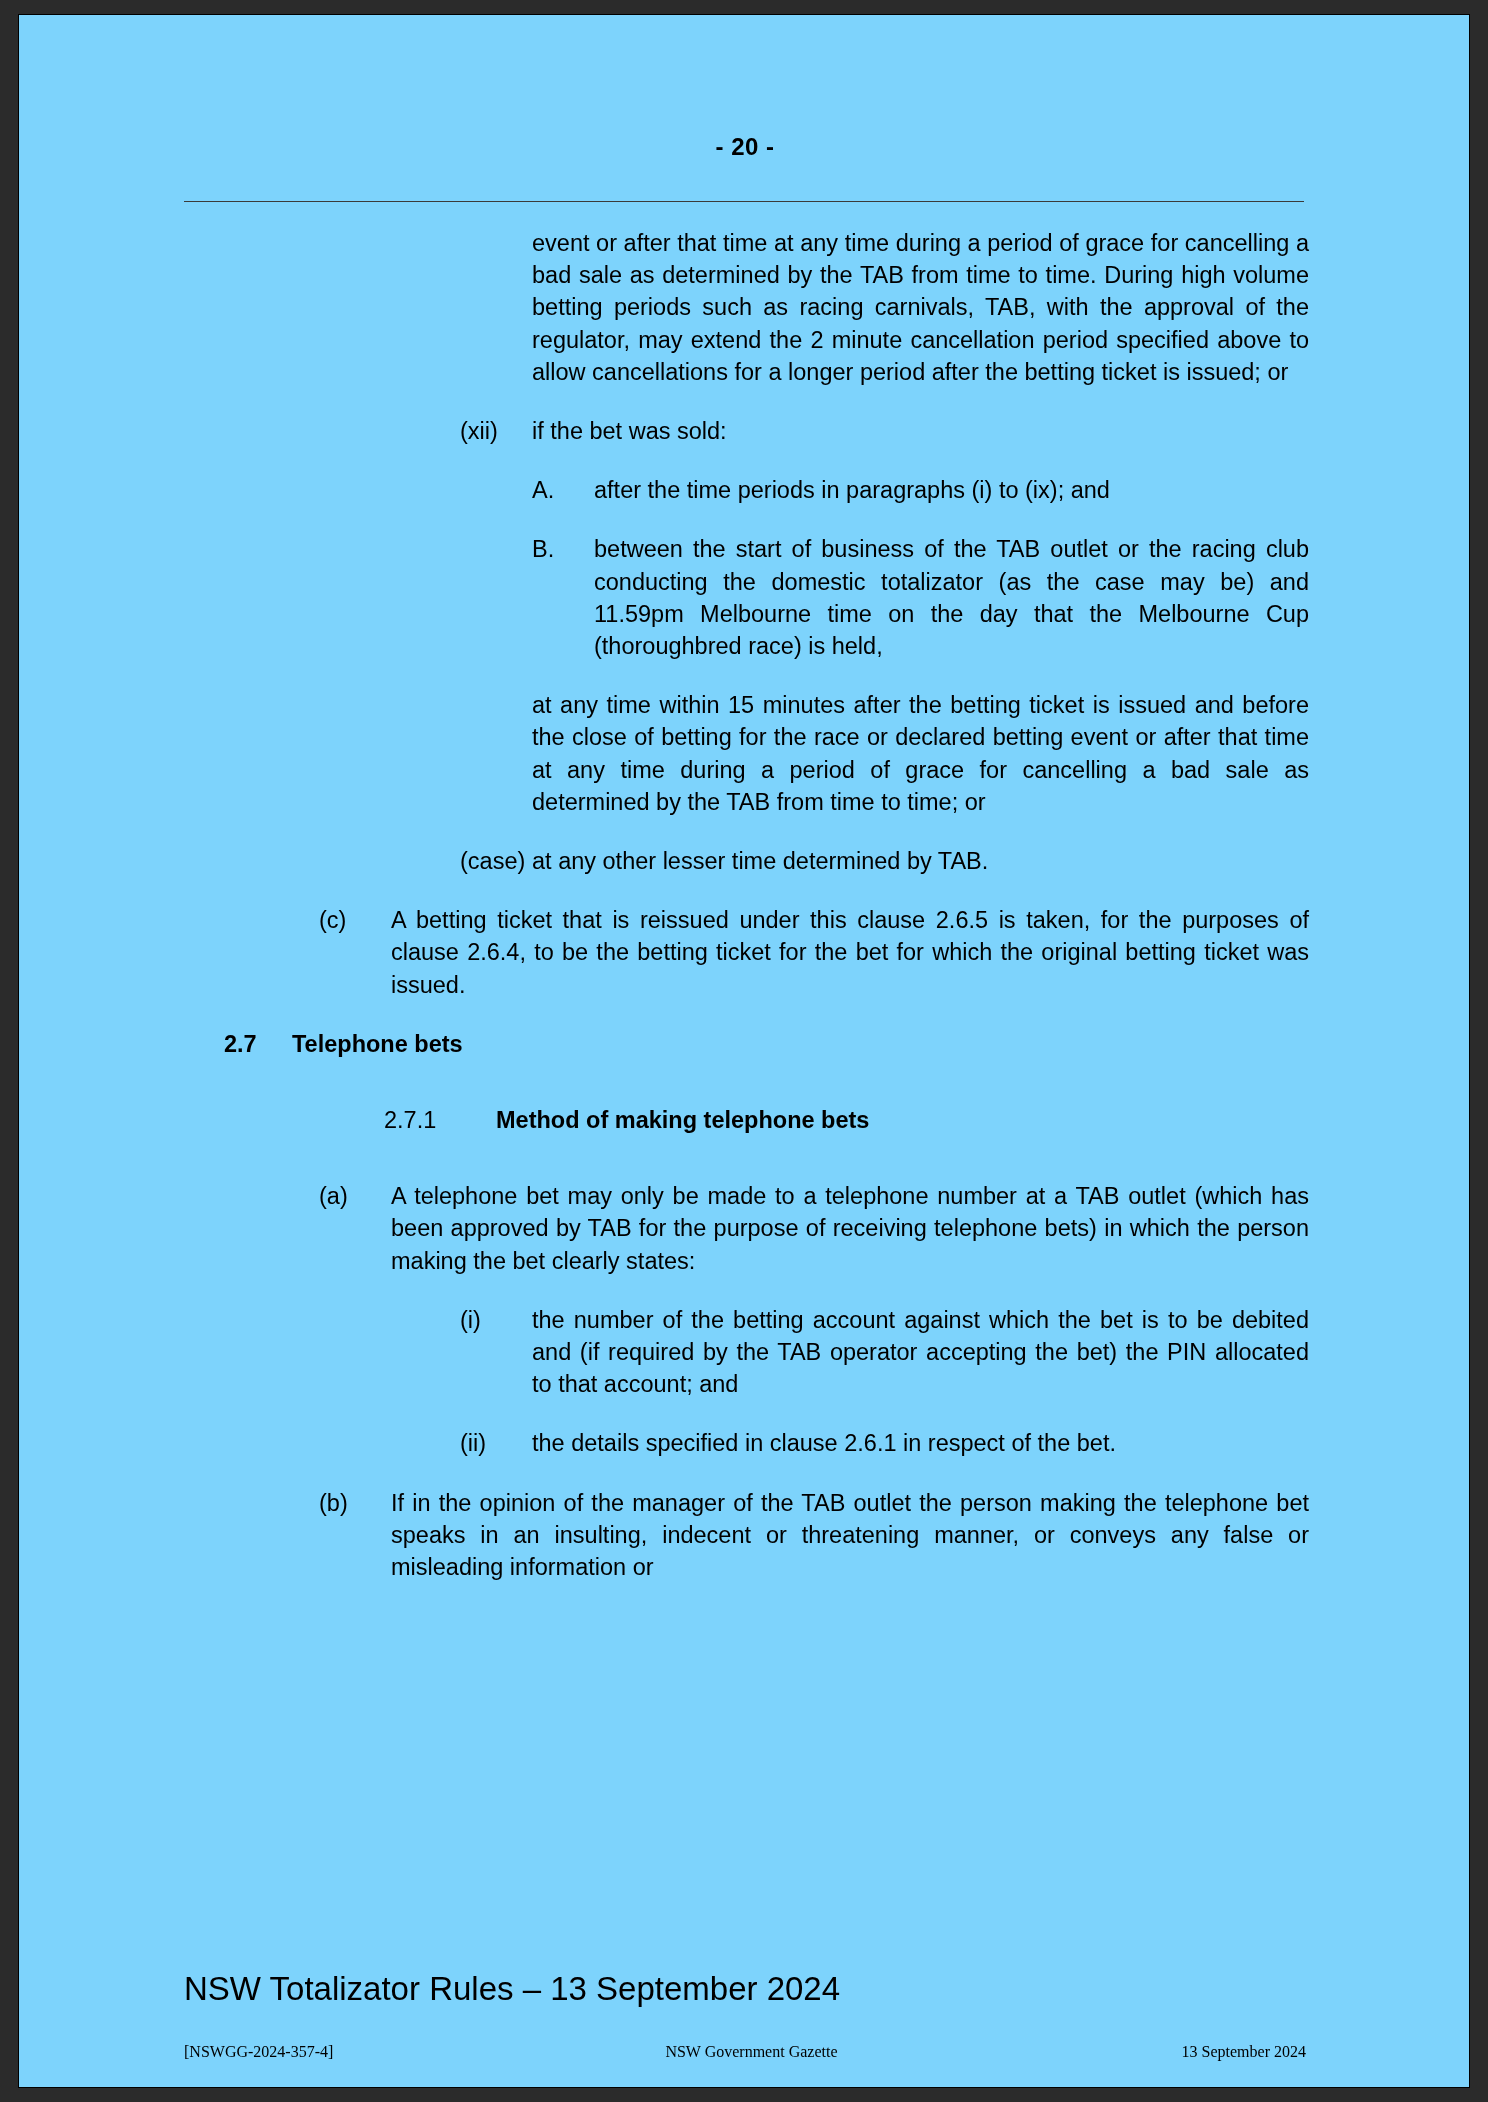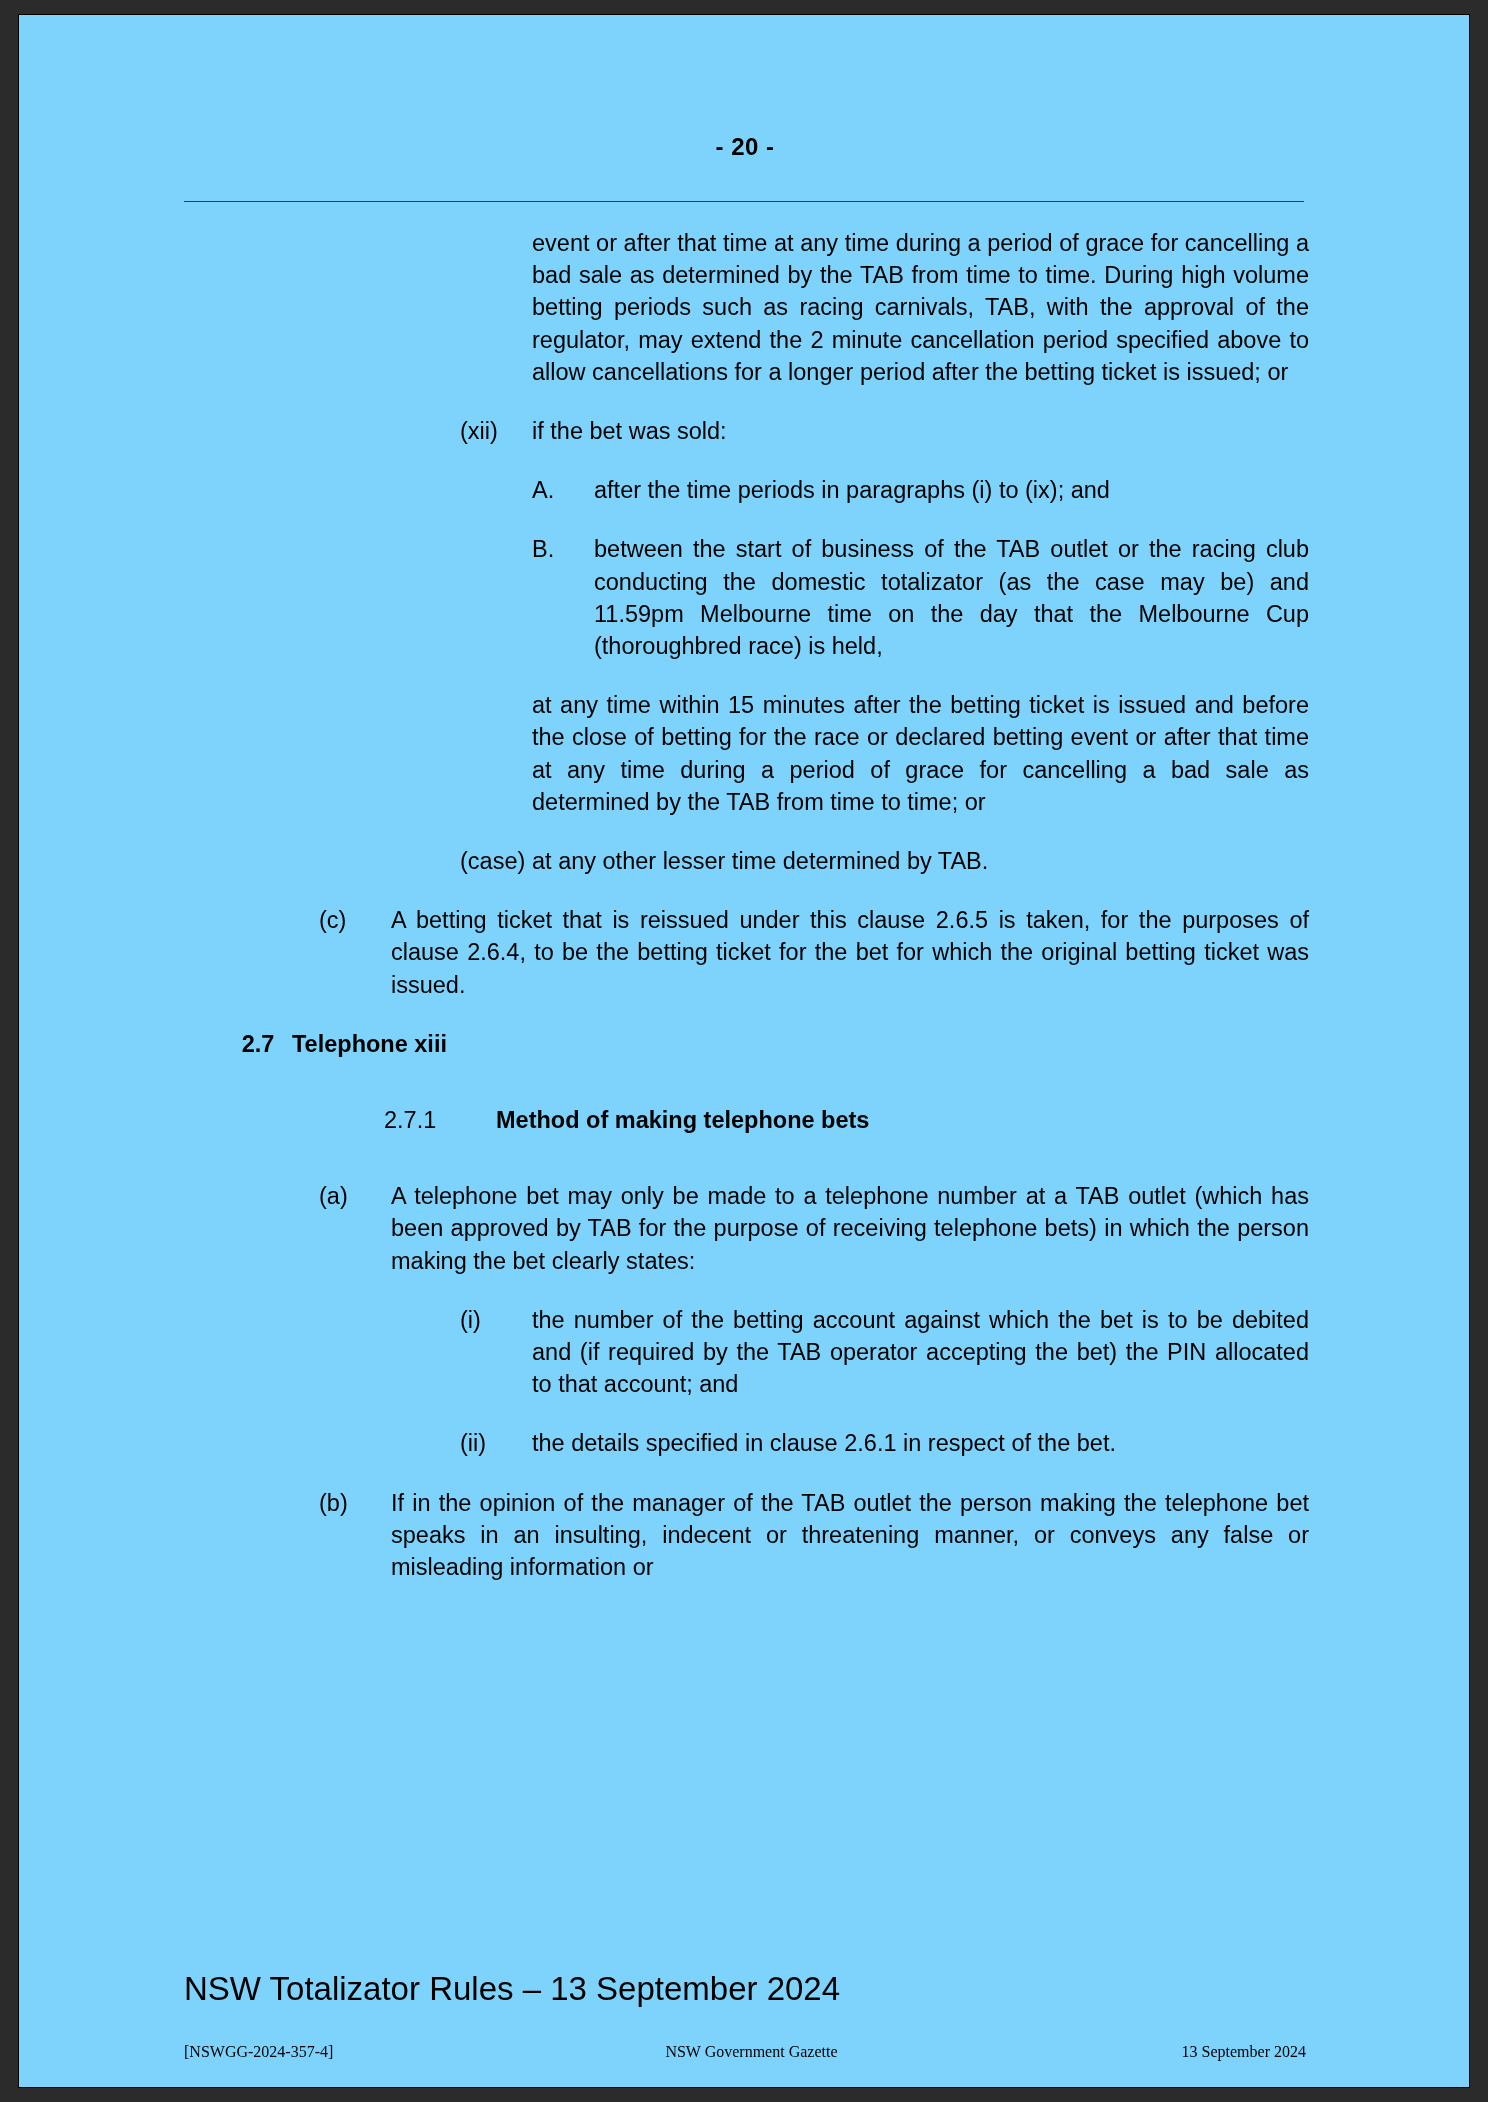--- a/index.html
+++ b/index.html
@@ -106,21 +106,21 @@
     line-height: 32.2px;
     color: #000;
   }
   .h-text {
     flex: 1 1 auto;
     font-size: 23.5px;
     line-height: 32.2px;
     color: #000;
     font-weight: bold;
   }
-  .lvl-h2 .h-num  { width: 68px; font-weight: bold; text-align: center; }
+  .lvl-h2 .h-num  { width: 68px; font-weight: bold; }
   .lvl-h3 .h-num  { width: 112px; font-weight: normal; }
 
   .sp-lg { margin-bottom: 44px; }
 
   
   .doc-footer {
     position: absolute;
     left: 165px;
     top: 1955px;
     font-size: 33px;
@@ -172,21 +172,21 @@
       <div class="row lvl-rom">
         <div class="marker">(case)</div>
         <div class="txt">at any other lesser time determined by TAB.</div>
       </div>
       <div class="row lvl-c">
         <div class="marker">(c)</div>
         <div class="txt">A betting ticket that is reissued under this clause 2.6.5 is taken, for the purposes of clause 2.6.4, to be the betting ticket for the bet for which the original betting ticket was issued.</div>
       </div>
       <div class="heading-row lvl-h2 sp-lg">
         <div class="h-num">2.7</div>
-        <div class="h-text">Telephone xiii</div>
+        <div class="h-text">Telephone bets</div>
       </div>
       <div class="heading-row lvl-h3 sp-lg">
         <div class="h-num">2.7.1</div>
         <div class="h-text">Method of making telephone bets</div>
       </div>
       <div class="row lvl-c">
         <div class="marker">(a)</div>
         <div class="txt">A telephone bet may only be made to a telephone number at a TAB outlet (which has been approved by TAB for the purpose of receiving telephone bets) in which the person making the bet clearly states:</div>
       </div>
       <div class="row lvl-rom2">

